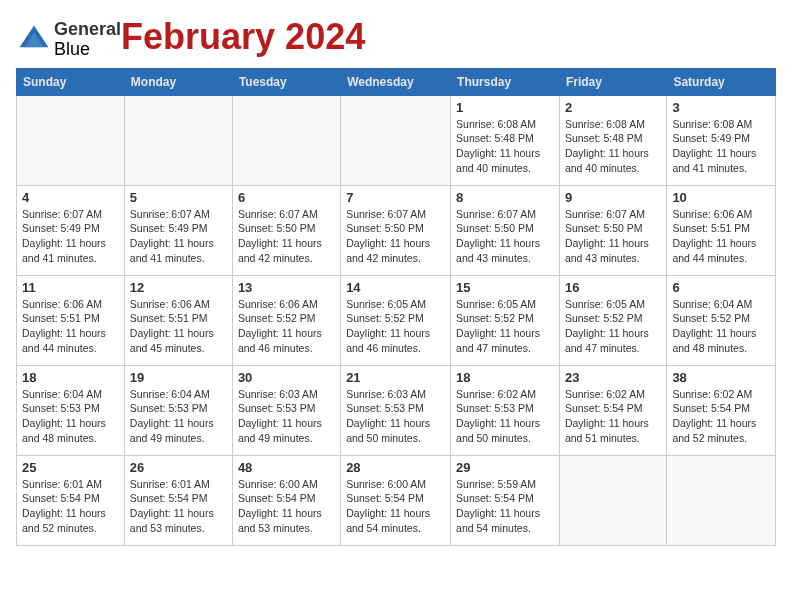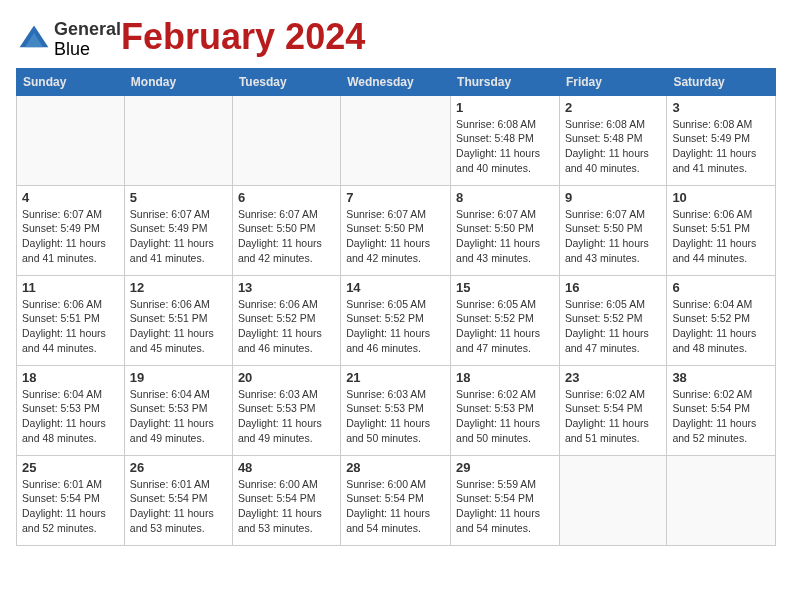--- a/index.html
+++ b/index.html
@@ -206,21 +206,21 @@
       <tr>
         <td>
           <div class="day-num">18</div>
           <div class="day-info">Sunrise: 6:04 AM<br>Sunset: 5:53 PM<br>Daylight: 11 hours<br>and 48 minutes.</div>
         </td>
         <td>
           <div class="day-num">19</div>
           <div class="day-info">Sunrise: 6:04 AM<br>Sunset: 5:53 PM<br>Daylight: 11 hours<br>and 49 minutes.</div>
         </td>
         <td>
-          <div class="day-num">20</div>
+          <div class="day-num">30</div>
           <div class="day-info">Sunrise: 6:03 AM<br>Sunset: 5:53 PM<br>Daylight: 11 hours<br>and 49 minutes.</div>
         </td>
         <td>
           <div class="day-num">21</div>
           <div class="day-info">Sunrise: 6:03 AM<br>Sunset: 5:53 PM<br>Daylight: 11 hours<br>and 50 minutes.</div>
         </td>
         <td>
           <div class="day-num">18</div>
           <div class="day-info">Sunrise: 6:02 AM<br>Sunset: 5:53 PM<br>Daylight: 11 hours<br>and 50 minutes.</div>
         </td>

